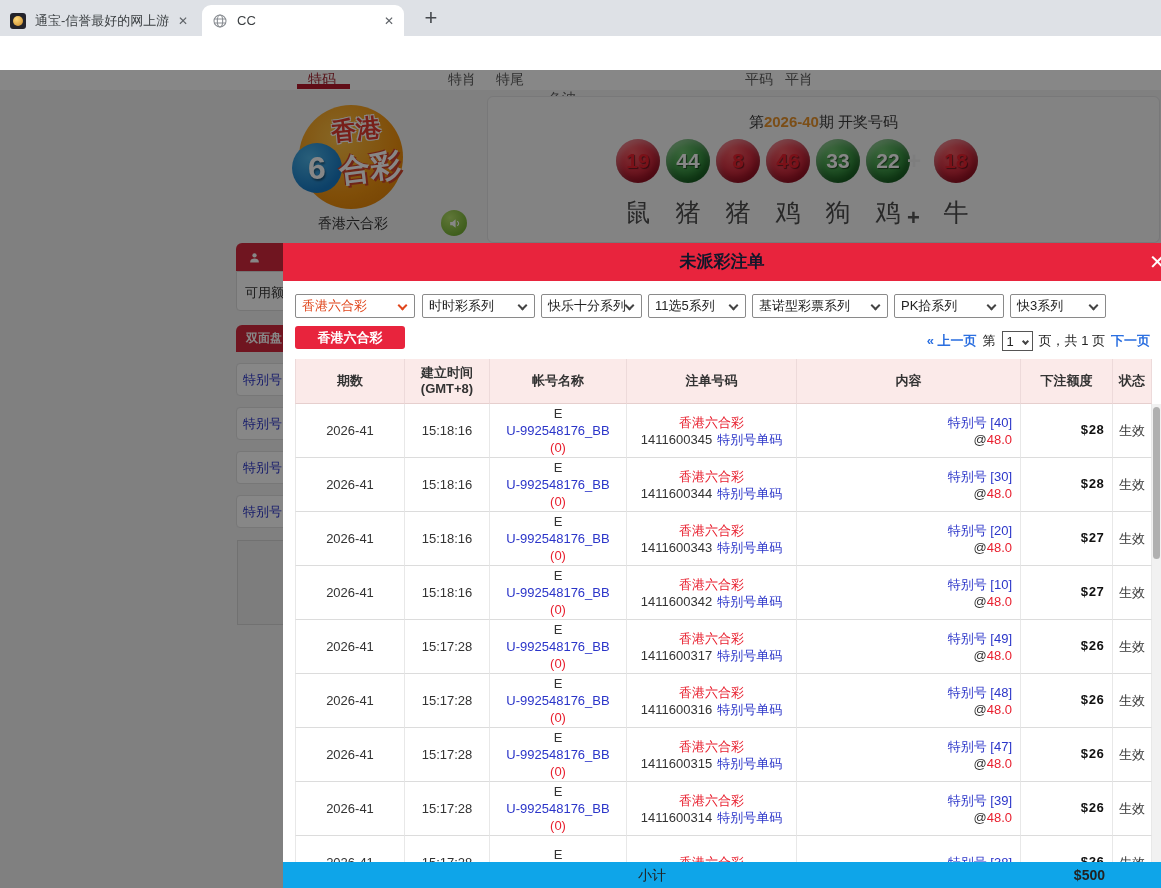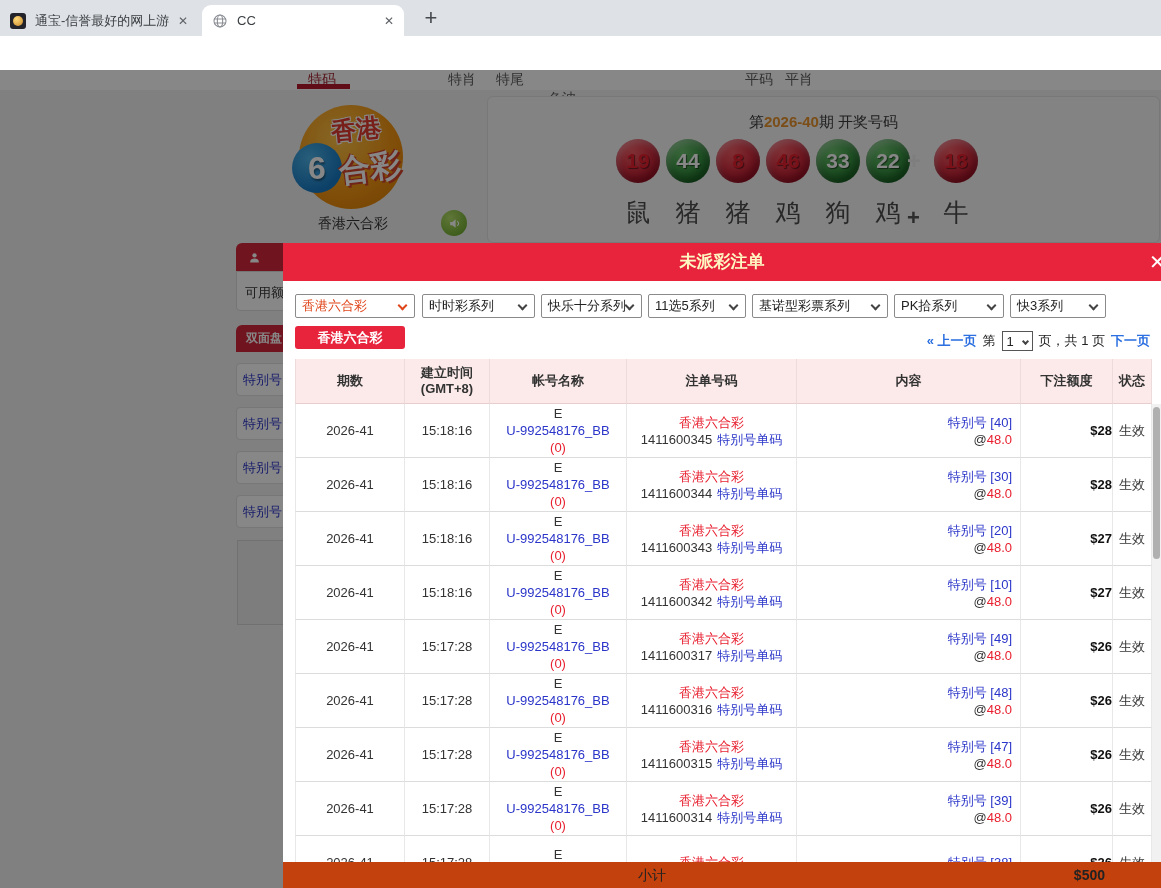--- a/index.html
+++ b/index.html
@@ -68,21 +68,21 @@
   .sb-items div.sb-item:nth-of-type(1){top:293px;}
   .sb-items div.sb-item:nth-of-type(2){top:337px;}
   .sb-items div.sb-item:nth-of-type(3){top:381px;}
   .sb-items div.sb-item:nth-of-type(4){top:425px;}
   .sb-greybox{position:absolute;left:237px;top:470px;width:53px;height:85px;background:#ececec;border:1px solid #d5d5d5;}
   .dim{position:absolute;inset:0;background:rgba(0,0,0,0.47);}
 
   
   .modal{position:absolute;left:283px;top:243px;width:878px;height:645px;background:#fff;z-index:10;overflow:hidden;}
   .modal-header{position:absolute;left:0;top:0;width:100%;height:38px;background:#e8243d;}
-  .modal-title{width:100%;text-align:center;line-height:38px;color:#fef9c3;font-size:17px;font-weight:bold;}
+  .modal-title{width:100%;text-align:center;line-height:38px;color:#0f172a;font-size:17px;font-weight:bold;}
   .modal-close{position:absolute;left:866px;top:7px;color:#fff;font-size:20px;font-weight:bold;}
 
   .filters{position:absolute;inset:0;}
   .filter-select{position:absolute;top:51px;height:24px;border:1px solid #8a8a8a;border-radius:2px;background:#fff;font-size:13px;color:#222;display:flex;align-items:center;padding:0 20px 0 6px;white-space:nowrap;}
   .filters div.filter-select:nth-of-type(1){left:12px;width:120px;color:#e0461c;}
   .filters div.filter-select:nth-of-type(2){left:139px;width:113px;}
   .filters div.filter-select:nth-of-type(3){left:258px;width:101px;}
   .filters div.filter-select:nth-of-type(4){left:365px;width:98px;}
   .filters div.filter-select:nth-of-type(5){left:469px;width:136px;}
   .filters div.filter-select:nth-of-type(6){left:611px;width:110px;}
@@ -107,28 +107,28 @@
   .thead div.th:nth-of-type(5){width:224px;}
   .thead div.th:nth-of-type(6){width:92px;}
   .thead div.th:nth-of-type(7){width:39px;}
   .tr{display:flex;}
   .td{height:54px;border-right:1px solid #e8e8e8;border-bottom:1px solid #dcdcdc;display:flex;flex-direction:column;align-items:center;justify-content:center;font-size:13px;color:#333;line-height:17px;}
   .tr .td:nth-child(1){width:110px;border-left:1px solid #e8e8e8;}
   .tr .td:nth-child(2){width:85px;}
   .tr .td:nth-child(3){width:137px;}
   .tr .td:nth-child(4){width:170px;}
   .tr .td:nth-child(5){width:224px;align-items:flex-end;padding-right:8px;}
-  .tr .td:nth-child(6){width:92px;align-items:flex-end;}
+  .tr .td:nth-child(6){width:92px;align-items:flex-end;padding-right:8px;font-family:Liberation Mono, monospace;}
   .tr .td:nth-child(7){width:39px;}
   .link{color:#2b35c9;}
   .red{color:#e8202f;}
   .amount{font-weight:bold;color:#111;}
   .bet-line{display:flex;gap:5px;}
 
-  .tfoot{position:absolute;left:0;top:619px;width:878px;height:26px;background:#c2410c;z-index:6;}
+  .tfoot{position:absolute;left:0;top:619px;width:878px;height:26px;background:#0ea5e9;z-index:6;}
   .subtotal-label{position:absolute;left:0;width:738px;text-align:center;line-height:27px;font-size:14px;color:#222;}
   .subtotal-value{position:absolute;right:56px;line-height:27px;font-size:14px;font-weight:bold;color:#222;}
   .scrollbar{position:absolute;right:0;top:161px;width:9px;height:484px;background:#f1f1f1;z-index:4;}
   .scroll-thumb{position:absolute;left:1px;top:3px;width:7px;height:152px;background:#b0b0b0;border-radius:4px;}
 </style>
 </head>
 <body>
 
 <div class="stage">
 

